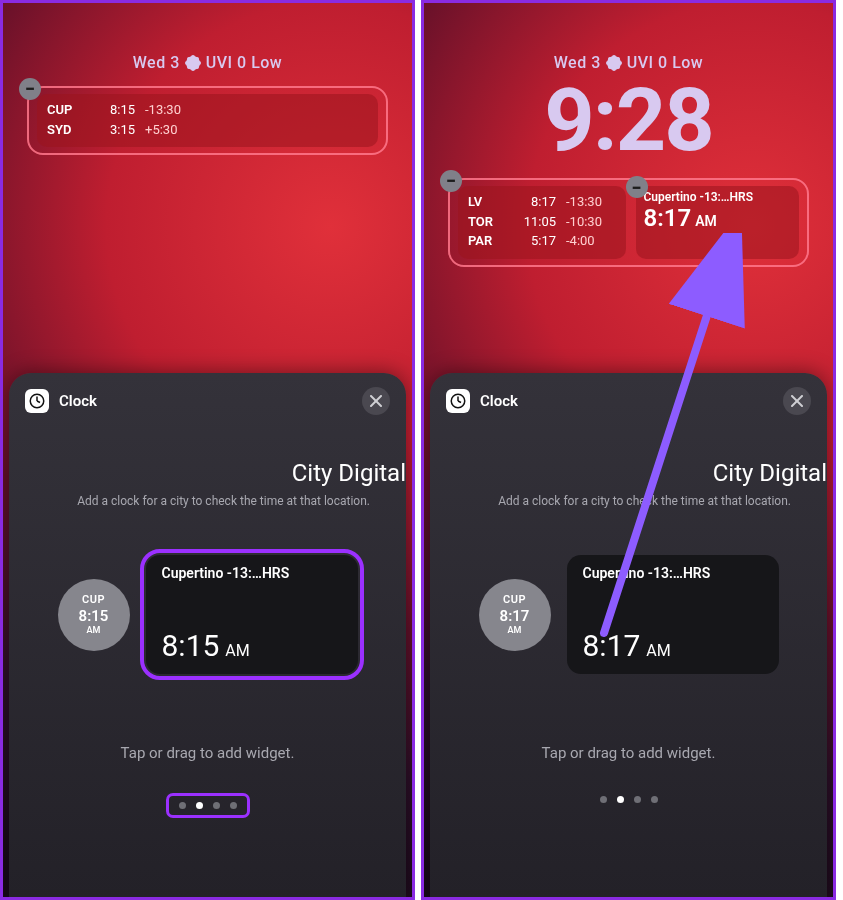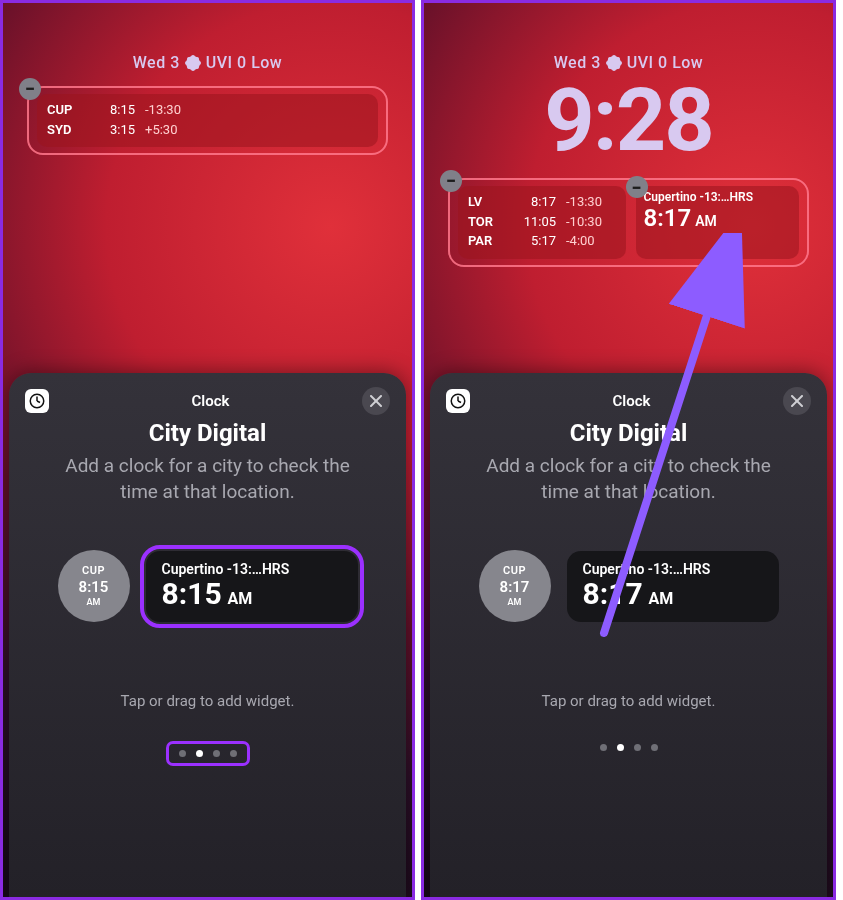--- a/index.html
+++ b/index.html
@@ -139,45 +139,45 @@
     left: 6px; right: 6px; bottom: 0;
     top: 370px;
     background: linear-gradient(#34323a, #232128);
     border-radius: 22px 22px 0 0;
     color: var(--text-white);
     box-shadow: 0 -2px 20px rgba(0,0,0,0.4);
   }
   .sheet-header {
     display: flex; align-items: center;
     padding: 14px 16px 4px 16px;
-    text-align: center;
   }
   .clock-icon {
     width: 24px; height: 24px; border-radius: 6px;
     background: #fff;
     display: flex; align-items: center; justify-content: center;
     margin-right: 10px;
   }
   .clock-icon svg { width: 18px; height: 18px; }
   .sheet-title { font-size: 15px; font-weight: 600; flex: 1; }
   .close-btn {
     width: 28px; height: 28px; border-radius: 50%;
     background: #4a4850;
     display: flex; align-items: center; justify-content: center;
     color: #cfcfd4;
   }
   .close-btn svg { width: 12px; height: 12px; }
   .widget-heading {
-    text-align: center;
-    font-size: 24px; font-weight: 700;
+    text-align: right;
+    font-size: 24px; font-weight: 400;
+    margin-top: 40px;
   }
   .widget-sub {
-    text-align: center;
+    text-align: right;
     color: var(--text-dim);
-    font-size: 19px;
+    font-size: 12px;
     margin: 6px 36px 0 36px;
     line-height: 1.35;
   }
   .preview-row {
     display: flex; align-items: center; justify-content: center;
     gap: 16px;
     margin-top: 46px;
   }
   .pill-small {
     width: 72px; height: 72px; border-radius: 50%;
@@ -196,21 +196,21 @@
     padding: 10px 16px 12px 16px;
     color: #fff;
     min-width: 180px;
   }
   .preview-card.highlight {
     outline: 4px solid #9b30ff;
     outline-offset: 2px;
     border-radius: 14px;
   }
   .preview-card .lbl { font-size: 14px; font-weight: 600; white-space: nowrap; }
-  .preview-card .tm  { font-size: 30px; font-weight: 700; line-height: 1.1; }
+  .preview-card .tm  { font-size: 30px; font-weight: 400; line-height: 1.1; margin-top: 48px; }
   .preview-card .tm .ampm { font-size: 16px; margin-left: 6px; }
   .hint {
     text-align: center;
     color: var(--text-dim);
     font-size: 15px;
     margin-top: 70px;
   }
   .pager {
     display: flex; gap: 10px;
     justify-content: center;

